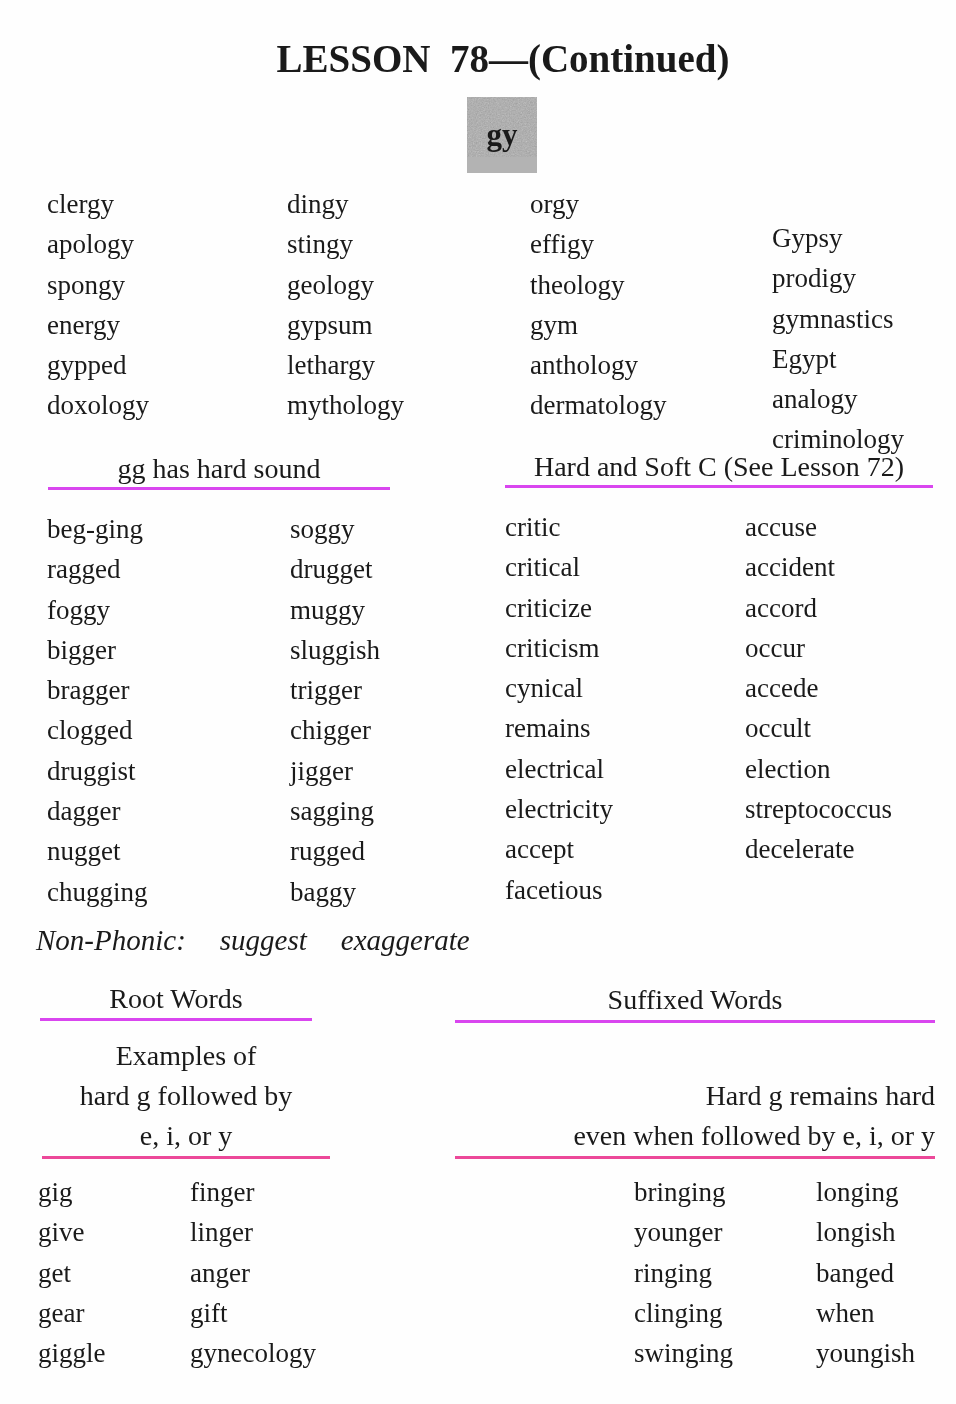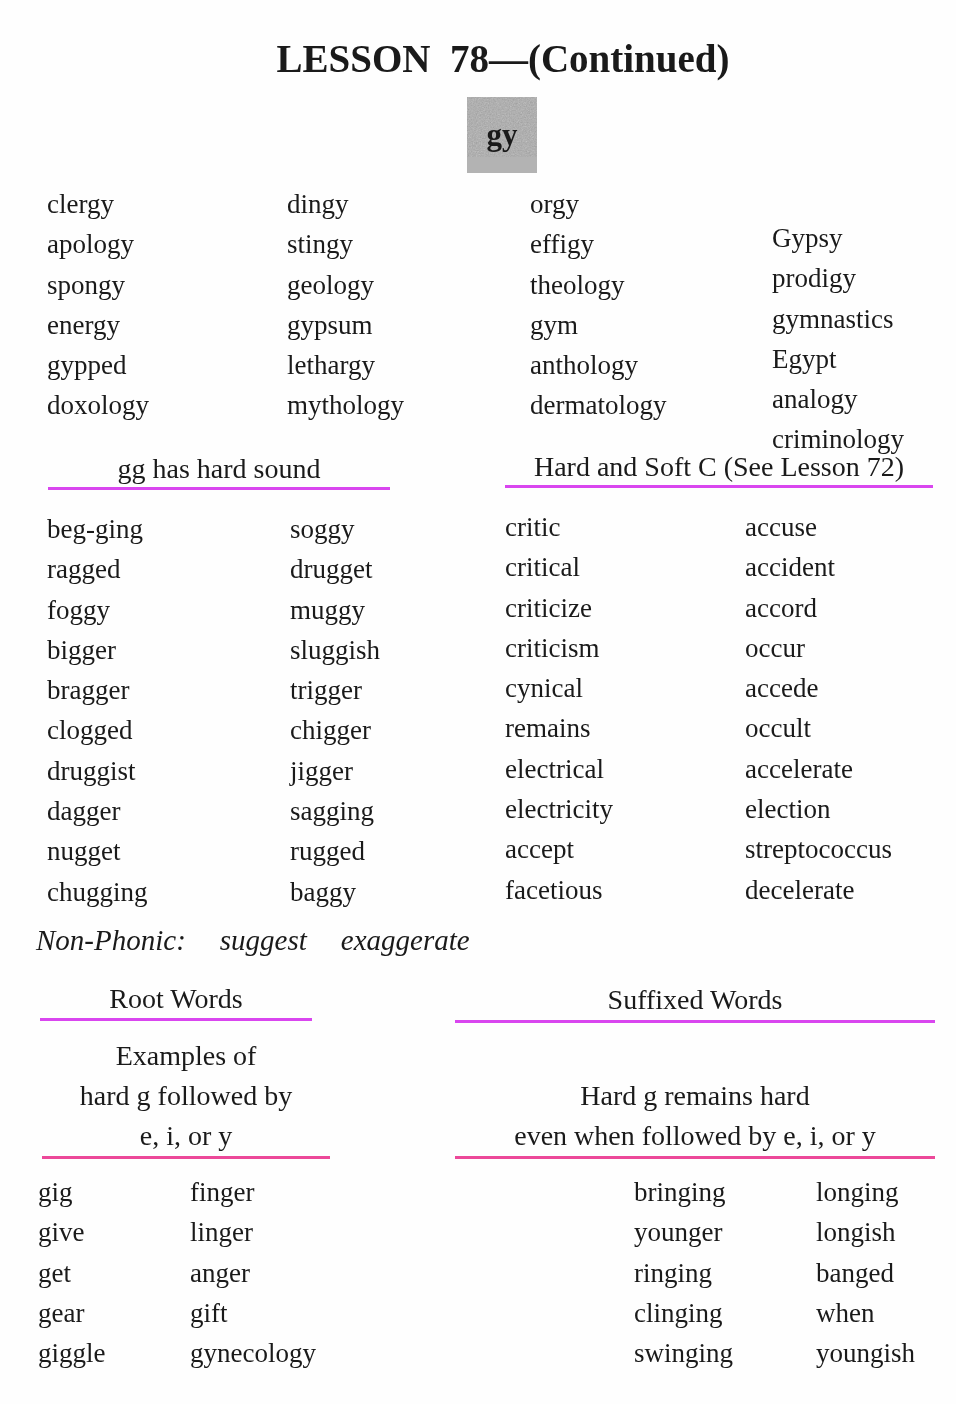--- a/index.html
+++ b/index.html
@@ -162,39 +162,38 @@
       <div>accept</div>
       <div>facetious</div>
     </div>
   <div class="word-list" style="left:745px; top:507px;">
       <div>accuse</div>
       <div>accident</div>
       <div>accord</div>
       <div>occur</div>
       <div>accede</div>
       <div>occult</div>
-      <div>accelerate</div>
       <div>election</div>
       <div>streptococcus</div>
       <div>decelerate</div>
     </div>
 
   <div class="non-phonic">
     <span>Non-Phonic:</span><span>suggest</span><span>exaggerate</span>
   </div>
 
   <div class="section-head" style="left:40px; top:980px; width:272px; line-height:38px;">Root Words</div>
   <div class="section-head" style="left:455px; top:980px; width:480px; line-height:40px;">Suffixed Words</div>
 
   <div class="sub-head" style="left:42px; top:1036px; width:288px;">
       <div>Examples of</div>
       <div>hard g followed by</div>
       <div>e, i, or y</div>
     </div>
-  <div class="sub-head" style="left:455px; top:1076px; width:480px;">
+  <div class="sub-head" style="left:455px; top:1076px; width:480px;text-align:right;">
       <div>Hard g remains hard</div>
       <div>even when followed by e, i, or y</div>
     </div>
 
   <div class="word-list" style="left:38px;  top:1172px;">
       <div>gig</div>
       <div>give</div>
       <div>get</div>
       <div>gear</div>
       <div>giggle</div>

